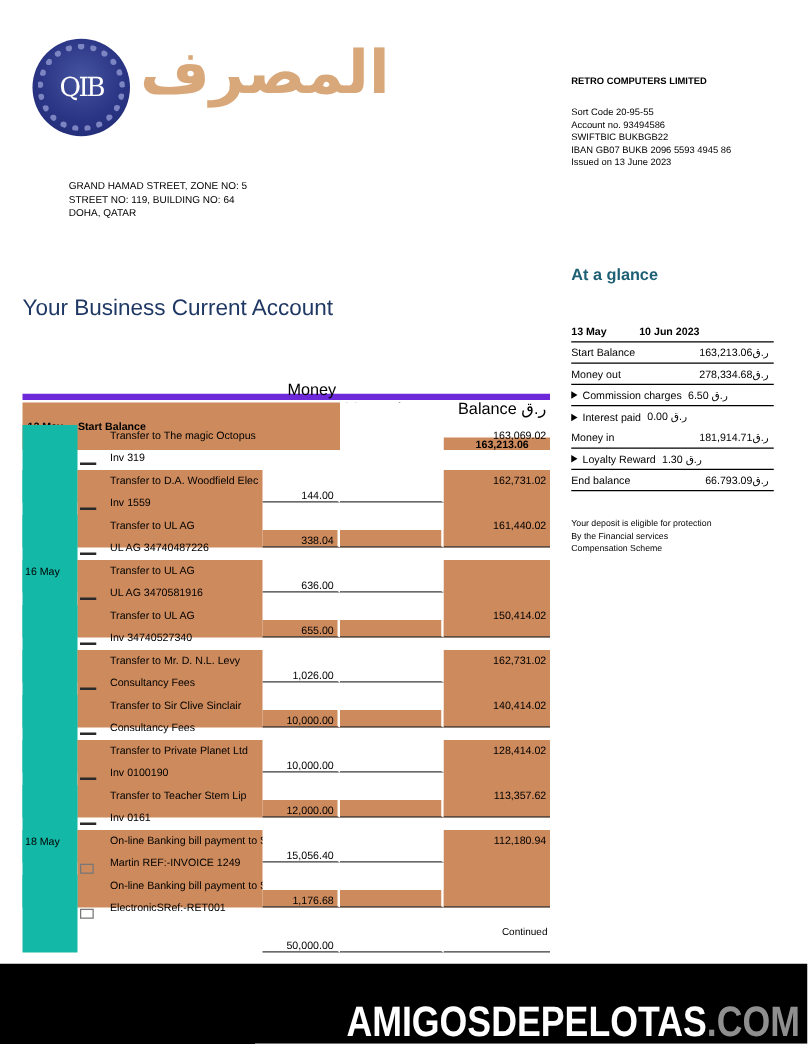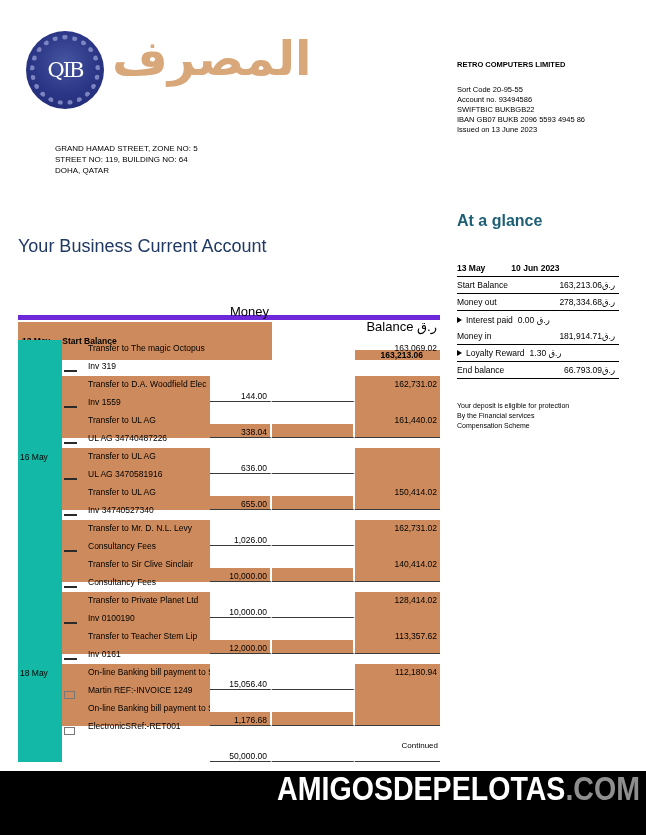--- a/index.html
+++ b/index.html
@@ -18,21 +18,21 @@
 
   .acct-block { position:absolute; left:457px; top:60px; width:180px; font-size:7.5px; line-height:10px; }
   .company { font-weight:700; margin-bottom:15px; }
 
   .addr { position:absolute; left:55px; top:143px; font-size:8px; line-height:11px; }
 
   .title { position:absolute; left:18px; top:236px; font-size:18px; font-weight:400; color:var(--navy); }
 
   
   .glance { position:absolute; left:457px; top:212px; width:162px; font-size:8.5px; }
-  .g-title { color:var(--teal); font-size:16px; font-weight:700; margin-bottom:31px; }
+  .g-title { color:var(--teal); font-size:13px; font-weight:700; margin-bottom:31px; }
   .g-period { display:flex; gap:26px; font-weight:700; height:16px; align-items:flex-end;
               padding-bottom:3px; border-bottom:1px solid #000; }
   .g-row { height:17px; display:flex; align-items:center; justify-content:space-between; padding-right:4px; }
   .g-row.g-bd { border-bottom:1px solid #000; }
   .g-row.g-inline { justify-content:flex-start; }
   .g-arrow { width:0; height:0; border-left:5px solid #000; border-top:3.5px solid transparent;
              border-bottom:3.5px solid transparent; margin-right:4px; display:inline-block; }
   .g-inline .g-val { margin-left:5px; }
   .note { margin-top:22px; font-size:7px; line-height:10px; }
 
@@ -62,21 +62,21 @@
   .d-ref  { margin-top:7px; line-height:11px; white-space:nowrap; }
   .c-out, .c-in, .c-bal { text-align:right; padding:3px 3px 0 0; border-bottom:1px solid #3a3a3a; }
   .c-out, .c-in { border-right:2px solid transparent;margin-top:48px; }
   .t-row.hl .c-marker, .t-row.hl .c-desc, .t-row.hl .c-out,
   .t-row.hl .c-in, .t-row.hl .c-bal { background:var(--hl); }
   .t-row.hl .c-out, .t-row.hl .c-in { border-right:2px solid #fff; }
   .continued { text-align:right; font-size:8px; margin-top:5px; padding-right:2px; }
 
   
   .footer { position:absolute; left:0; right:0; bottom:0; height:64px; background:#000;
-            display:flex; align-items:flex-start; justify-content:flex-end; padding-right:6px; }
+            display:flex; align-items:flex-end; justify-content:flex-end; padding-right:6px; }
   .f-text { display:flex; transform:scaleX(.84); transform-origin:right center;
             font-weight:700; font-size:34px; line-height:1; }
   .f-brand { color:#ffffff; }
   .f-tld   { color:#8f8f8f; }
 </style>
 </head>
 <body>
 
 <div class="page">
 
@@ -113,20 +113,25 @@
     </div>
     <div>
         <div class="g-row g-bd">
           <span class="g-label">Start Balance</span>
           <span class="g-val">ر.ق163,213.06</span>
         </div>
         <div class="g-row g-bd">
           <span class="g-label">Money out</span>
           <span class="g-val">ر.ق278,334.68</span>
         </div>
+        <div class="g-row g-bd g-inline">
+          <span class="g-arrow"></span>
+          <span class="g-label">Commission charges</span>
+          <span class="g-val">ر.ق 6.50</span>
+        </div>
         <div class="g-row g-inline">
           <span class="g-arrow"></span>
           <span class="g-label">Interest paid</span>
           <span class="g-val">ر.ق 0.00</span>
         </div>
         <div class="g-row g-bd">
           <span class="g-label">Money in</span>
           <span class="g-val">ر.ق181,914.71</span>
         </div>
         <div class="g-row g-bd g-inline">

